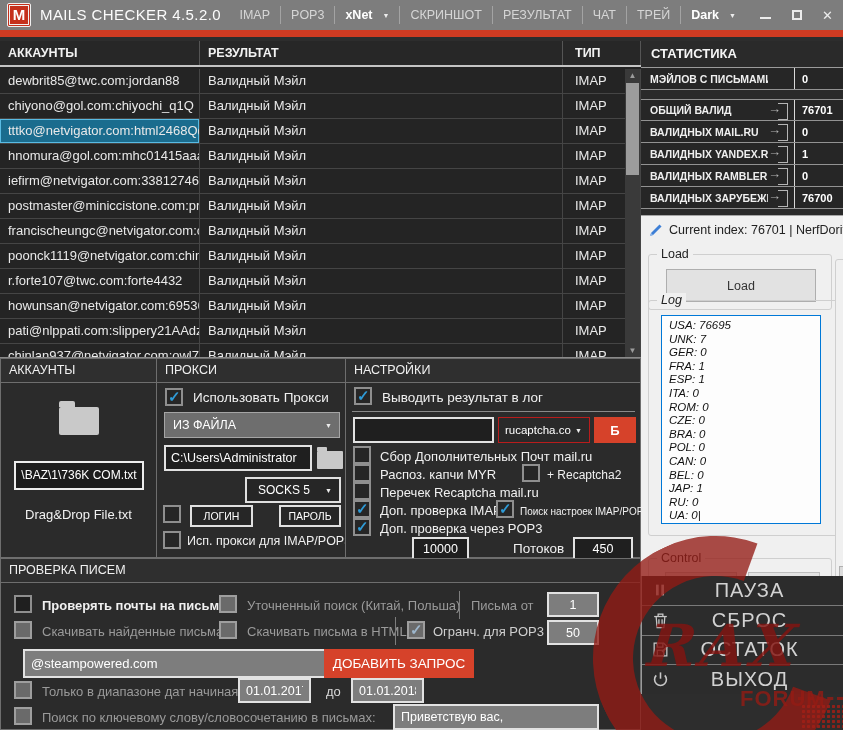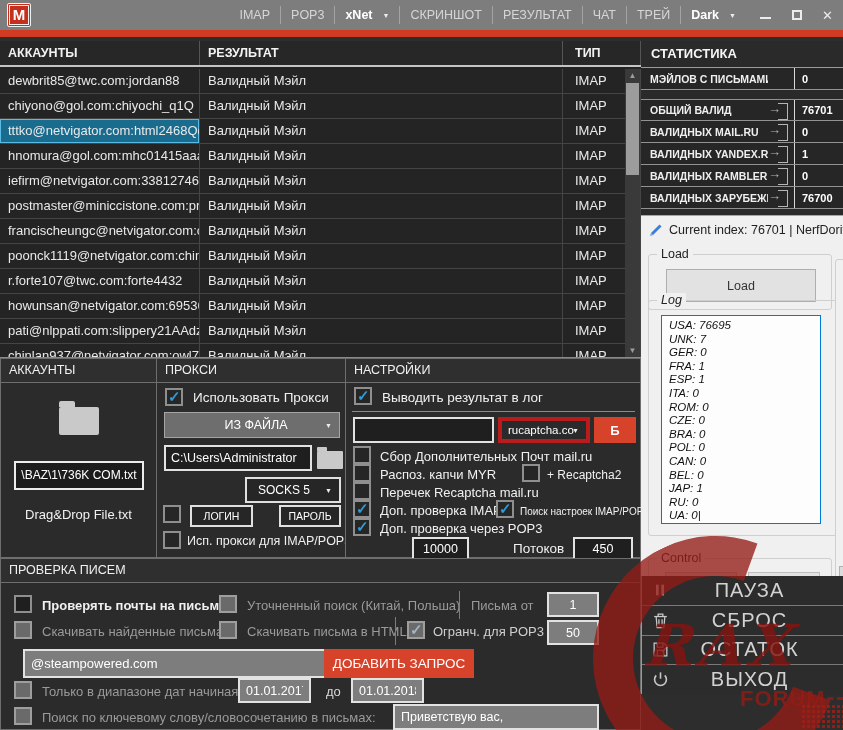--- a/index.html
+++ b/index.html
@@ -128,20 +128,21 @@
 </style>
 </head>
 <body>
 
 <div id="app">
 
   <div id="titlebar">
     <div class="logo">
         <span>M</span>
       </div>
+    <div class="apptitle">MAILS CHECKER 4.5.2.0</div>
     <div class="menu">
 
     <div class="menu-item">
           <span class="mi-label">IMAP</span>
 
         </div>
         <div class="menu-item">
           <span class="mi-label">POP3</span>
 
         </div>
@@ -358,21 +359,21 @@
     <div class="file-box">\BAZ\1\736K COM.txt</div>
     <div class="dragdrop">Drag&amp;Drop File.txt</div>
   </div>
 
   <div class="dsection" id="sec-proxy">
     <div class="dsec-header">ПРОКСИ</div>
     <span class="cb checked" style="left:8px; top:29px;">
         <span class="tick">✓</span>
       </span>
     <span class="dlabel" style="left:36px; top:31px; font-size:13.5px;">Использовать Прокси</span>
-    <div class="dd" style="left:7px; top:53px; width:176px; height:26px; background:#6e6e6e; border:1px solid #a5a5a5; padding-left:8px;justify-content:center;">
+    <div class="dd" style="left:7px; top:53px; width:176px; height:26px; background:#6e6e6e; border:1px solid #a5a5a5; padding-left:8px;">
       <span>ИЗ ФАЙЛА</span>
       <span class="chev">▼</span>
     </div>
     <input class="dinput" style="left: 7px; top: 86px; width: 148px; height: 26px;" value="C:\Users\Administrator">
     <span class="folder-small" style="left:160px; top:92px;"></span>
     <div class="dd" style="left:88px; top:118px; width:96px; height:26px; background:#262626; border:2px solid #e0e0e0; padding-left:11px; font-size:12px;">
       <span>SOCKS 5</span>
       <span class="chev">▼</span>
     </div>
     <span class="cb" style="left:6px; top:146px;"></span>
@@ -383,21 +384,21 @@
   </div>
 
   <div class="dsection" id="sec-settings">
     <div class="dsec-header">НАСТРОЙКИ</div>
     <span class="cb checked" style="left:8px; top:28px;">
         <span class="tick">✓</span>
       </span>
     <span class="dlabel" style="left:36px; top:31px; font-size:13.5px;">Выводить результат в лог</span>
     <span class="hline" style="left:6px; top:52px; width:283px;"></span>
     <input class="dinput" style="left: 7px; top: 58px; width: 141px; height: 26px;" value="">
-    <div class="dd" style="left:152px; top:58px; width:92px; height:26px; background:#2a2a2a; border:4px solid #b91c1c; padding-left:6px; font-size:11.5px;">
+    <div class="dd" style="left:152px; top:58px; width:92px; height:26px; background:#2a2a2a; border:1px solid #b91c1c; padding-left:6px; font-size:11.5px;">
       <span>rucaptcha.co</span>
       <span class="chev">▼</span>
     </div>
     <button class="red-btn" style="left:248px; top:58px; width:42px; height:26px; font-size:13px; font-weight:bold;">Б</button>
     <span class="cb" style="left:7px; top:87px;"></span>
     <span class="dlabel" style="left:34px; top:90px;">Сбор Дополнительных Почт mail.ru</span>
     <span class="cb" style="left:7px; top:105px;"></span>
     <span class="dlabel" style="left:34px; top:108px;">Распоз. капчи MYR</span>
     <span class="cb" style="left:176px; top:105px;"></span>
     <span class="dlabel" style="left:201px; top:109px; font-size:12px;">+ Recaptcha2</span>

